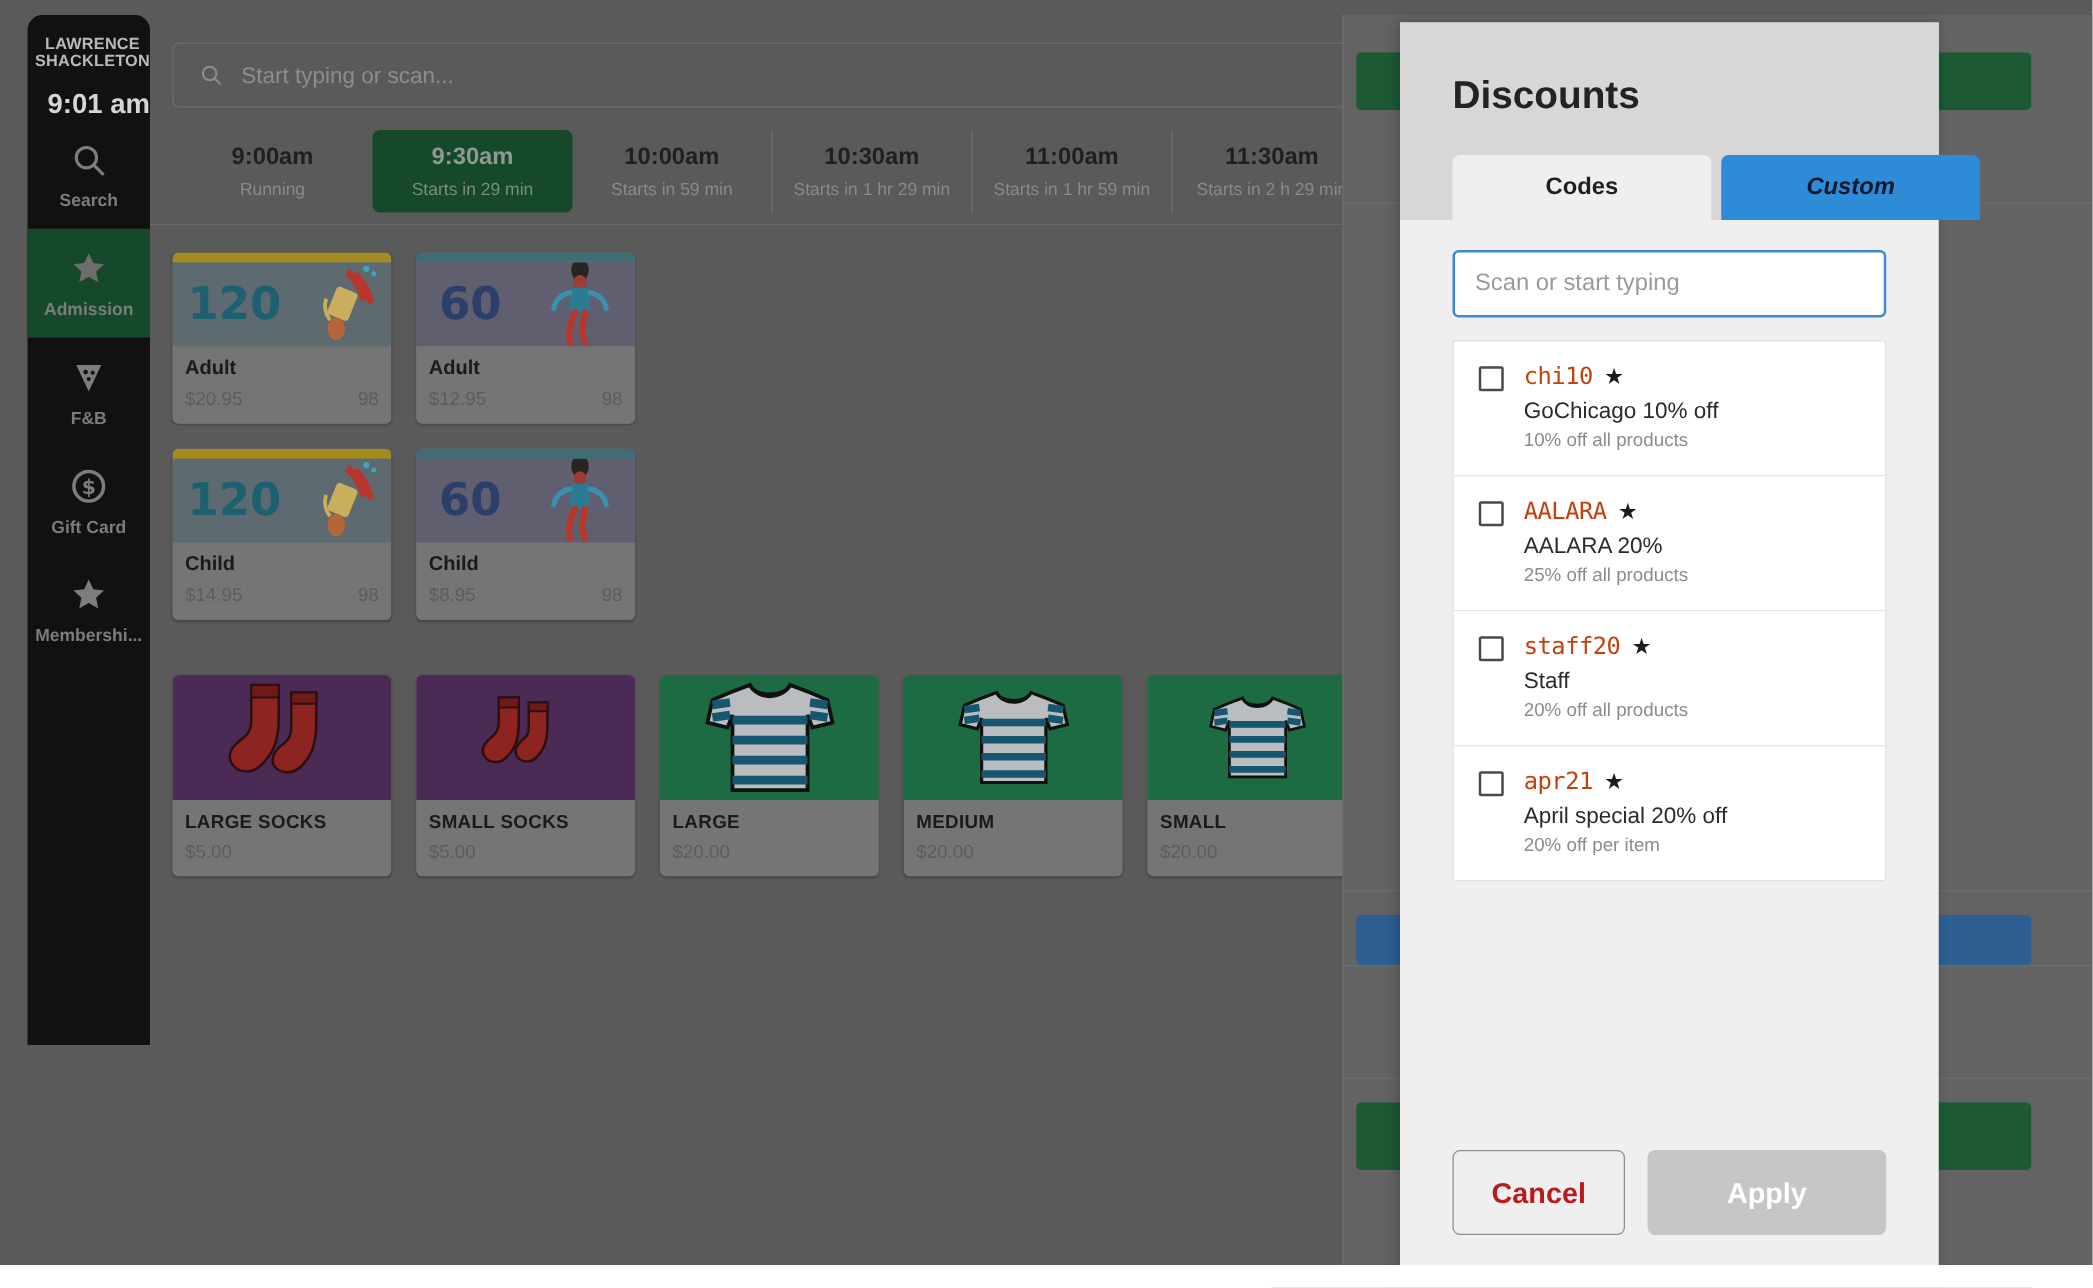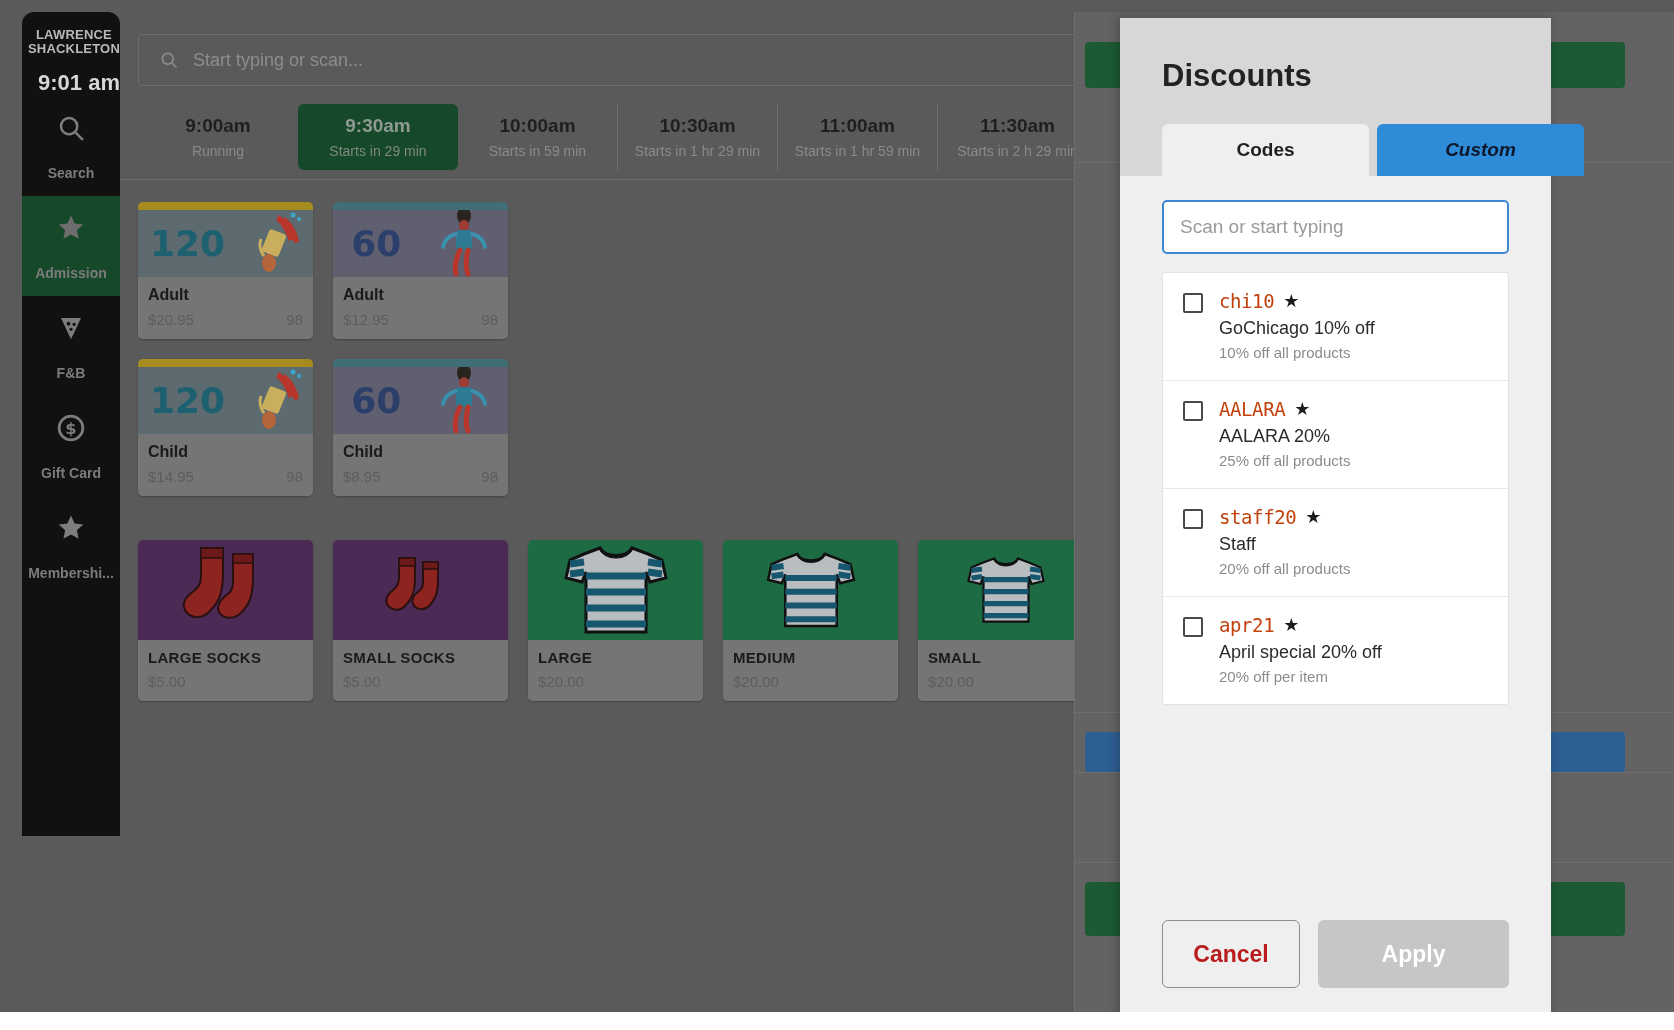--- a/index.html
+++ b/index.html
@@ -51,21 +51,21 @@
     font-size: 22px;
     font-weight: bold;
     color: #d6d6d6;
   }
   .sb-item {
     width: 98px;
     padding: 17px 0 15px 0;
     display: flex;
     flex-direction: column;
     align-items: center;
-    gap: 22px;
+    gap: 9px;
   }
   .sb-item.active { background: #16482a; }
   .sb-icon { width: 30px; height: 30px; display: block; fill: #7d7d7d; }
   .sb-item.active .sb-icon { fill: #6d6d6d; }
   .sb-label {
     font-size: 14px;
     font-weight: bold;
     color: #7c7c7c;
     max-width: 92px;
     text-align: center;

